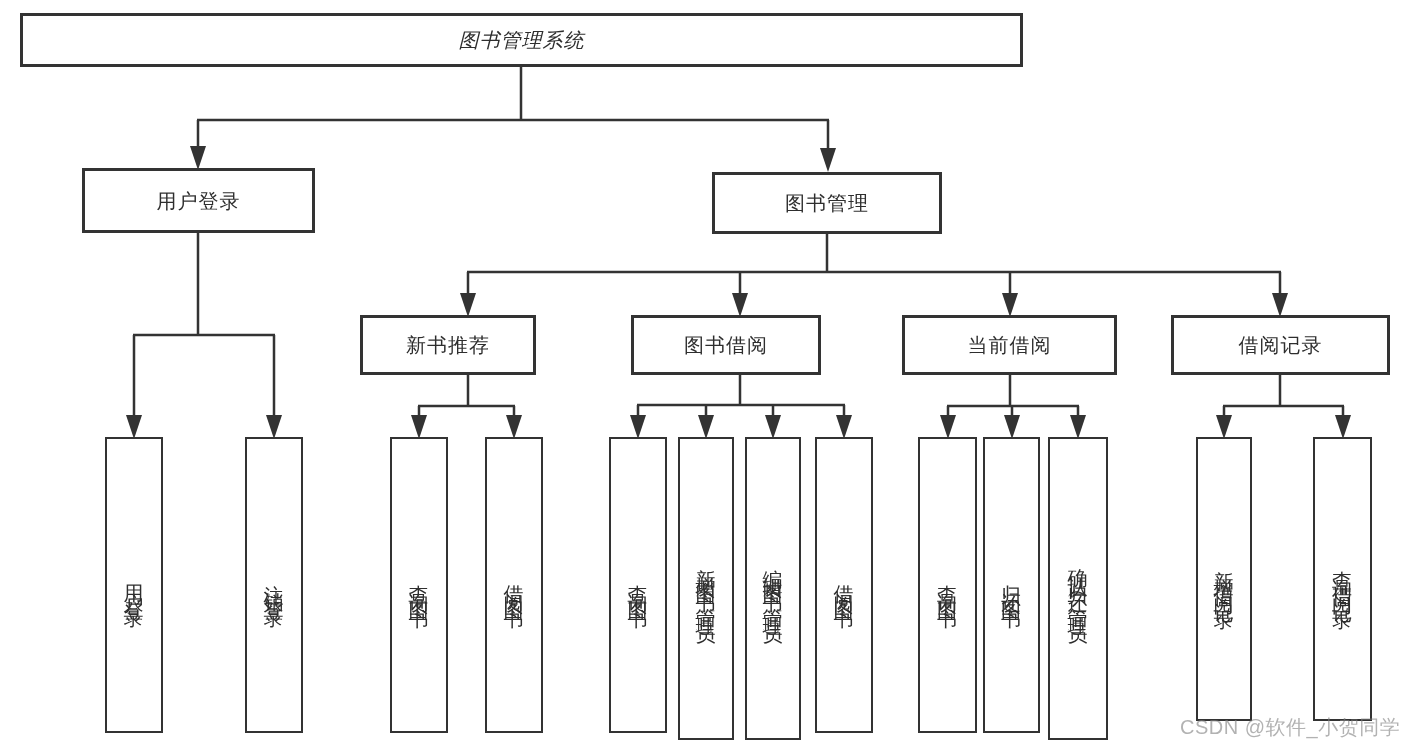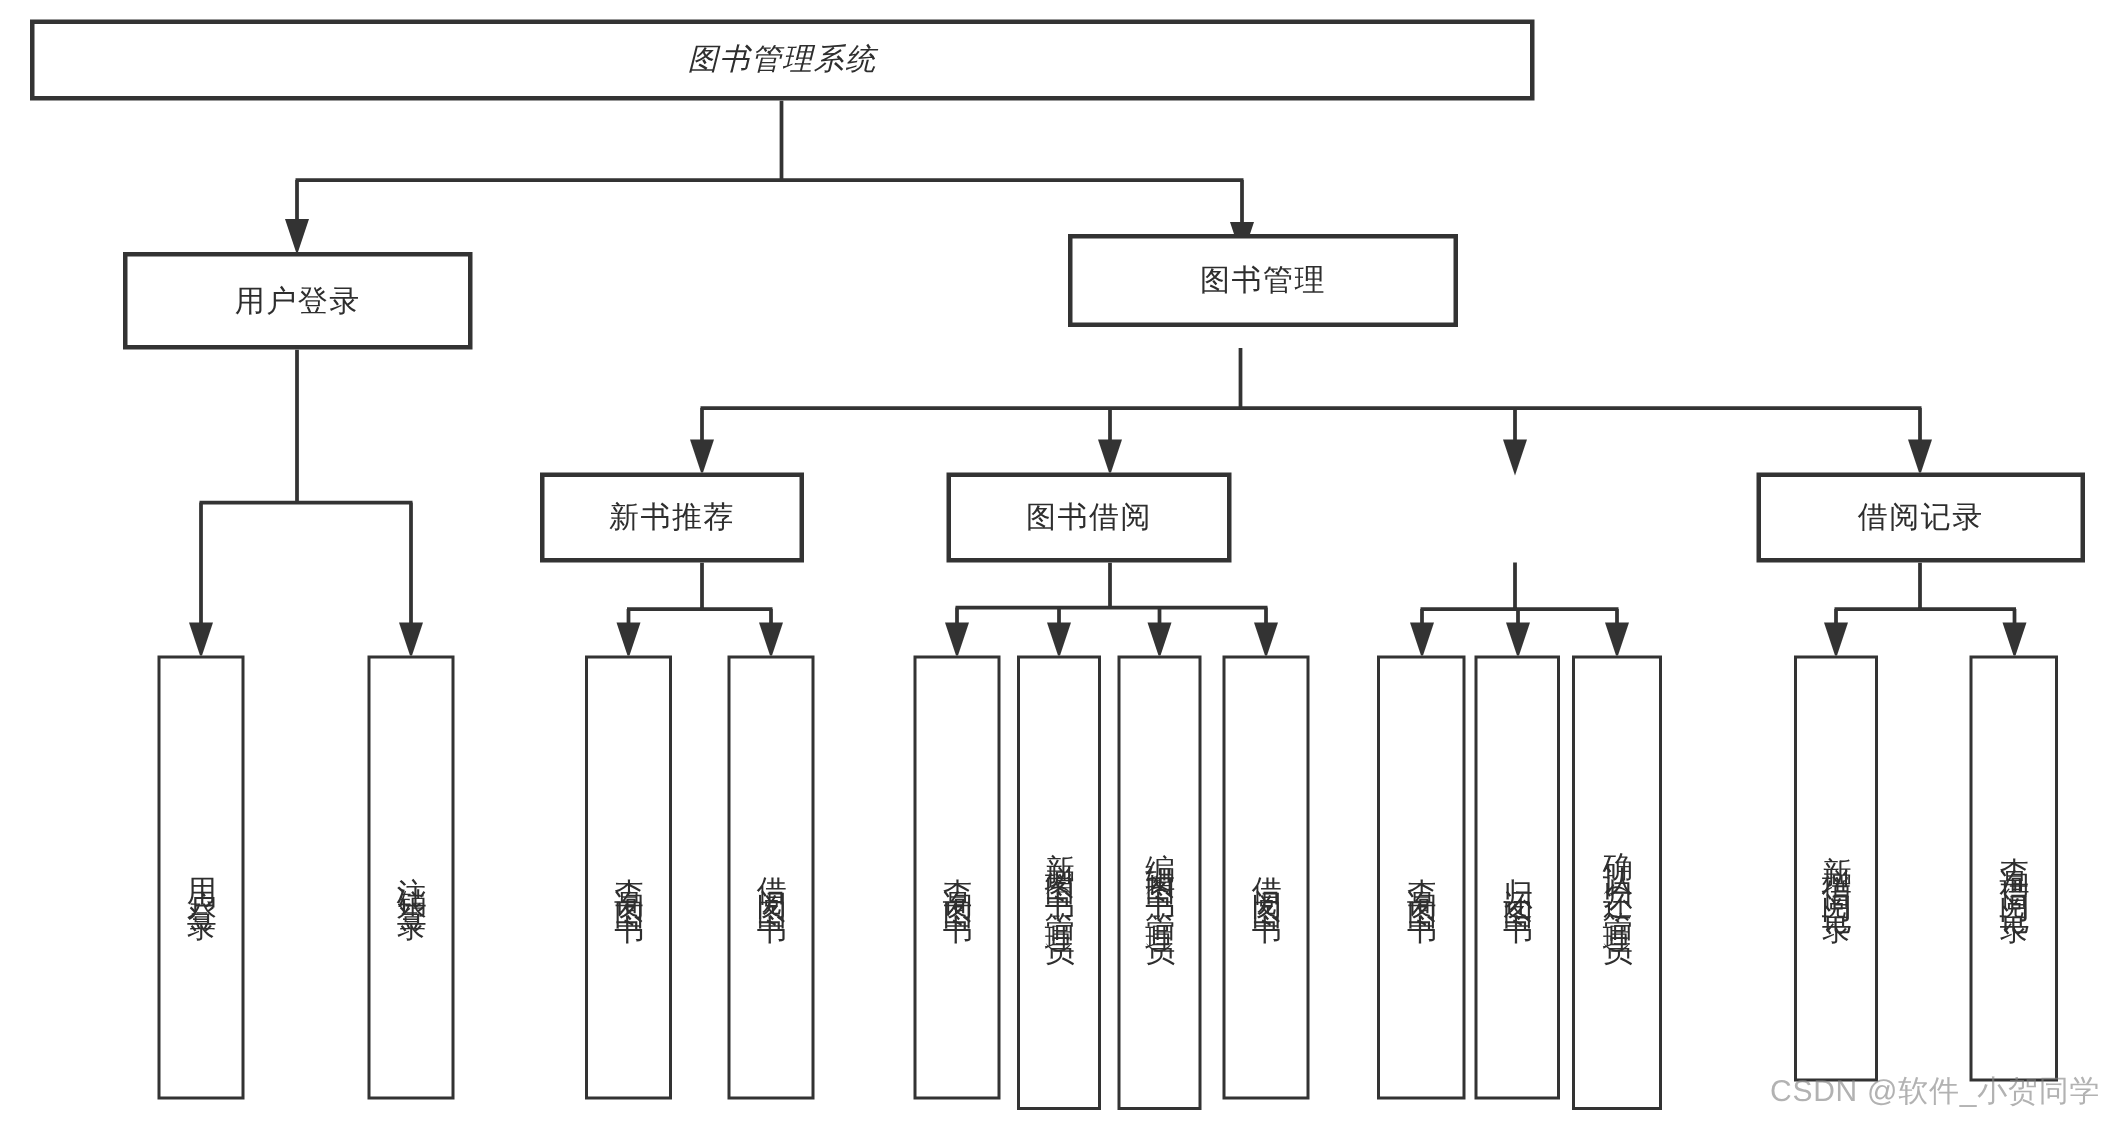--- a/index.html
+++ b/index.html
@@ -23,21 +23,21 @@
     display:flex;align-items:center;justify-content:center;
   }
   .vtext{
     writing-mode:vertical-rl;text-orientation:mixed;
     font-size:20px;line-height:1;letter-spacing:8px;color:#2e2e2e;
   }
 
   
   #n-root   {left:20px;  top:13px;  width:1003px;height:54px;font-style:italic;}
   #n-login  {left:82px;  top:168px; width:233px; height:65px;}
-  #n-mgmt   {left:712px; top:156px; width:260px; height:62px;}
+  #n-mgmt   {left:712px; top:172px; width:230px; height:62px;}
   #n-new    {left:360px; top:315px; width:176px; height:60px;}
   #n-borrow {left:631px; top:315px; width:190px; height:60px;}
   #n-current{left:902px; top:315px; width:215px; height:60px;}
   #n-record {left:1171px;top:315px; width:219px; height:60px;}
 
   
   #l-login-1 {left:105px; top:437px;width:58px;height:296px;}
   #l-login-2 {left:245px; top:437px;width:58px;height:296px;}
   #l-new-1   {left:390px; top:437px;width:58px;height:296px;}
   #l-new-2   {left:485px; top:437px;width:58px;height:296px;}
@@ -112,20 +112,23 @@
   <div id="n-mgmt" class="node">
     <span>图书管理</span>
   </div>
 
   <div id="n-new" class="node">
     <span>新书推荐</span>
   </div>
   <div id="n-borrow" class="node">
     <span>图书借阅</span>
   </div>
+  <div id="n-current" class="node">
+    <span>当前借阅</span>
+  </div>
   <div id="n-record" class="node">
     <span>借阅记录</span>
   </div>
 
   <div id="l-login-1" class="leaf">
     <span class="vtext">用户登录</span>
   </div>
   <div id="l-login-2" class="leaf">
     <span class="vtext">注销登录</span>
   </div>

